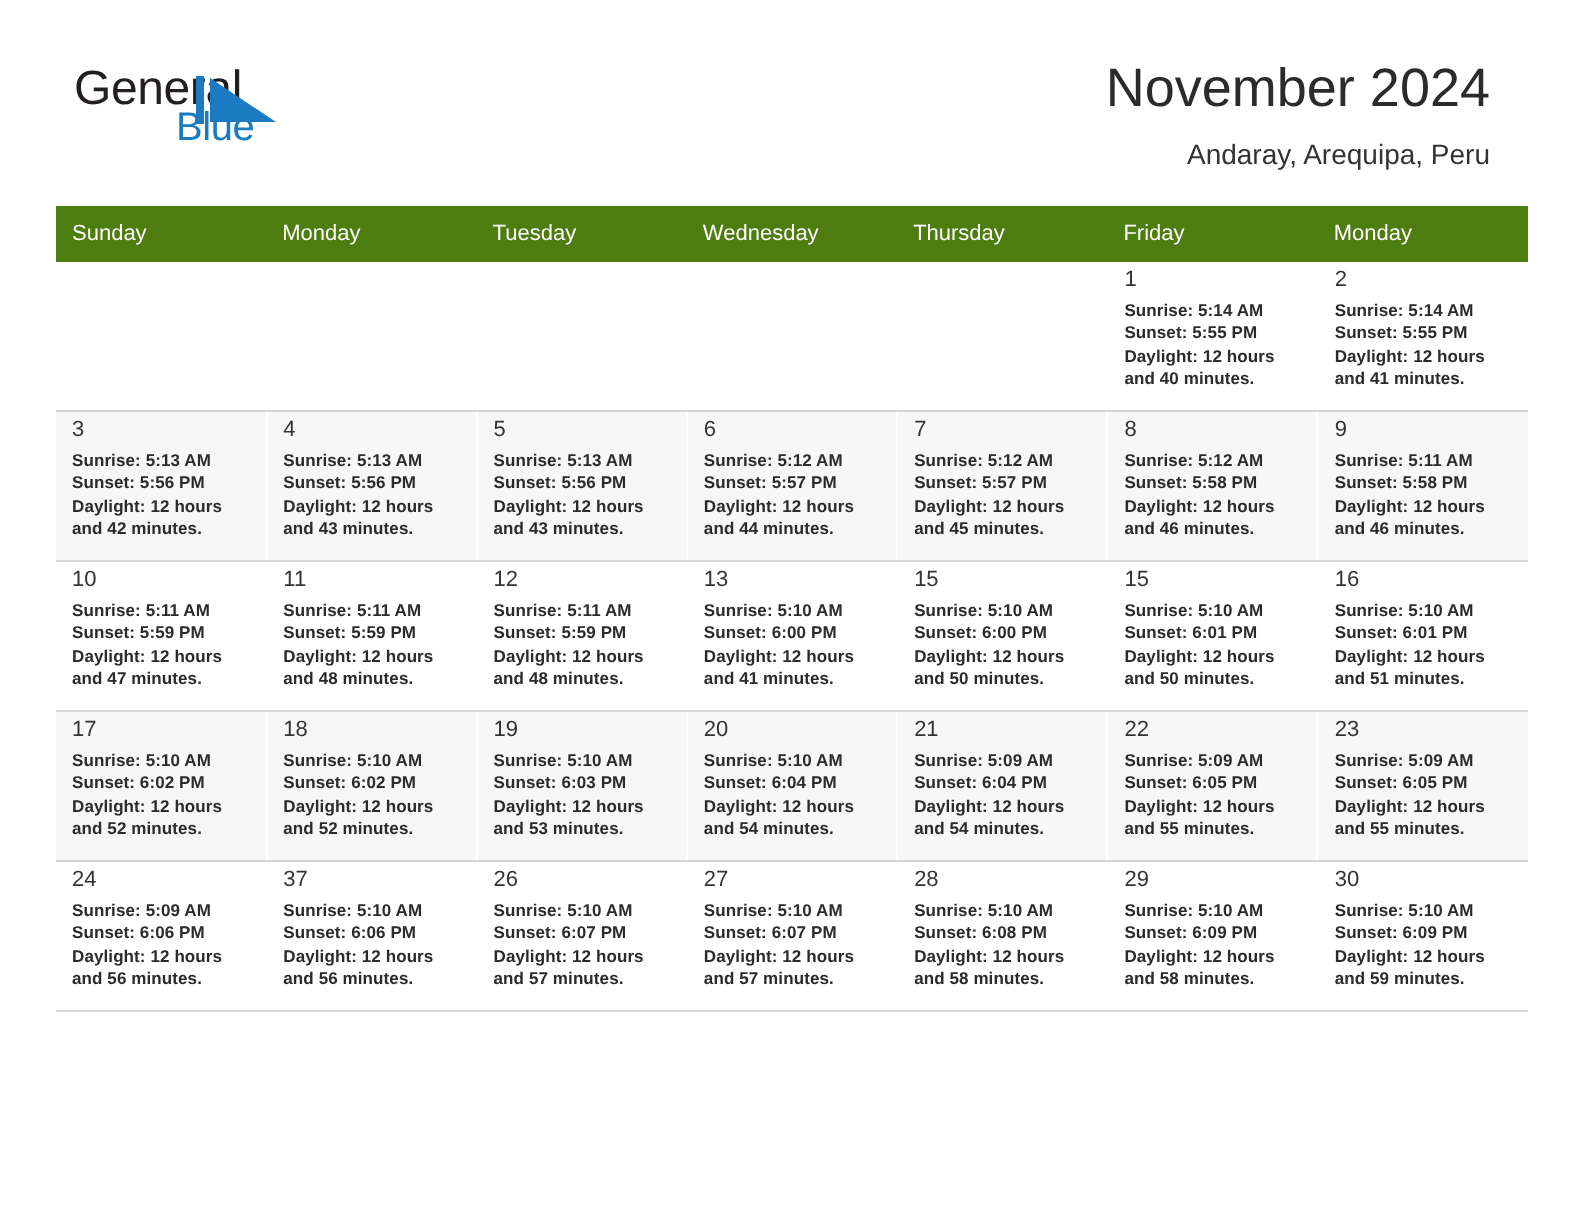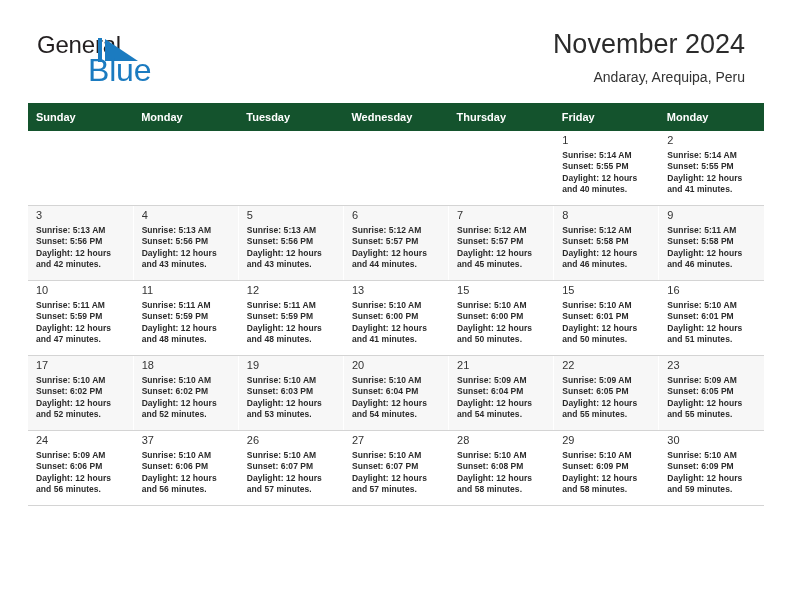--- a/index.html
+++ b/index.html
@@ -43,21 +43,21 @@
     font-size: 24px;
     color: #231f20;
     letter-spacing: -0.2px;
     line-height: 1;
     font-weight: 400;
   }
   .brand-blue {
     position: absolute;
     left: 56px;
     top: 21px;
-    font-size: 32px;
+    font-size: 20px;
     color: #1b7bc0;
     letter-spacing: -0.2px;
     line-height: 1;
     font-weight: 400;
     text-align: right;
   }
   .brand-triangle {
     position: absolute;
     left: 66px;
     top: 5px;
@@ -90,24 +90,24 @@
   
   .calendar {
     position: absolute;
     left: 28px;
     top: 103px;
     width: 736px;
     border-collapse: collapse;
     table-layout: fixed;
   }
   .calendar th {
-    background: #14532d;
+    background: #4d7c0f;
     color: #ffffff;
     font-size: 11px;
-    font-weight: 700;
+    font-weight: 400;
     text-align: left;
     padding: 5px 0 5px 8px;
     height: 18px;
     border: none;
   }
   .calendar td {
     vertical-align: top;
     border-right: 1px solid #ffffff;
     border-bottom: 1px solid #d4d4d4;
     height: 74px;

